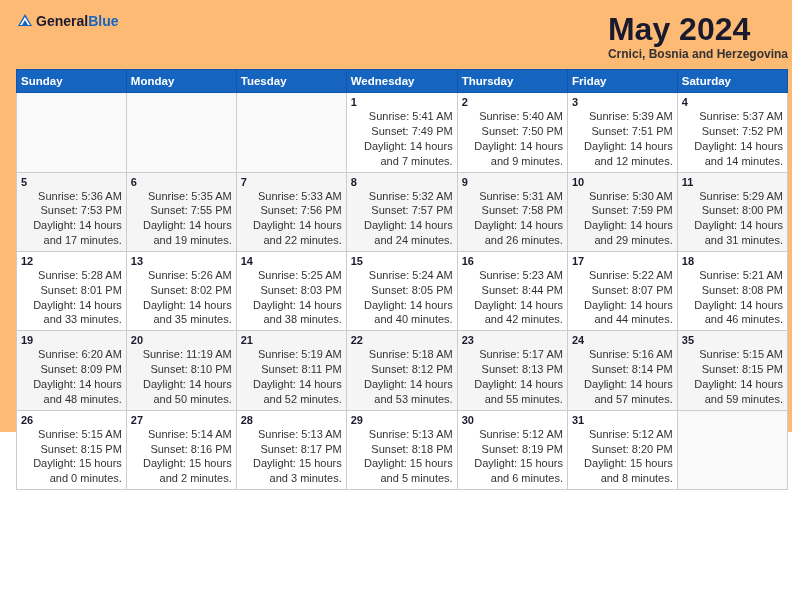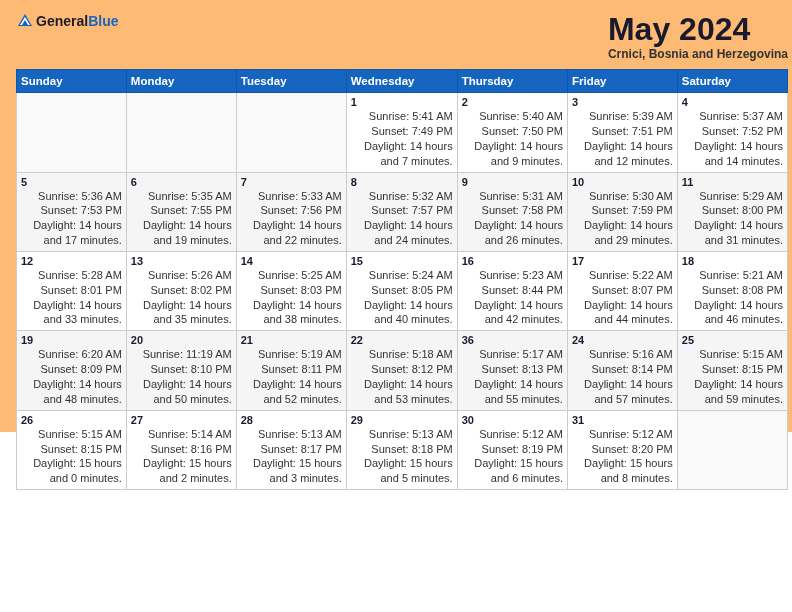--- a/index.html
+++ b/index.html
@@ -293,35 +293,35 @@
 and 52 minutes.</div>
           </td>
           <td>
             <span class="day-num">22</span>
             <div class="day-info">Sunrise: 5:18 AM
 Sunset: 8:12 PM
 Daylight: 14 hours
 and 53 minutes.</div>
           </td>
           <td>
-            <span class="day-num">36</span>
+            <span class="day-num">23</span>
             <div class="day-info">Sunrise: 5:17 AM
 Sunset: 8:13 PM
 Daylight: 14 hours
 and 55 minutes.</div>
           </td>
           <td>
             <span class="day-num">24</span>
             <div class="day-info">Sunrise: 5:16 AM
 Sunset: 8:14 PM
 Daylight: 14 hours
 and 57 minutes.</div>
           </td>
           <td>
-            <span class="day-num">25</span>
+            <span class="day-num">35</span>
             <div class="day-info">Sunrise: 5:15 AM
 Sunset: 8:15 PM
 Daylight: 14 hours
 and 59 minutes.</div>
           </td>
         </tr>
         <tr>
           <td>
             <span class="day-num">26</span>
             <div class="day-info">Sunrise: 5:15 AM

